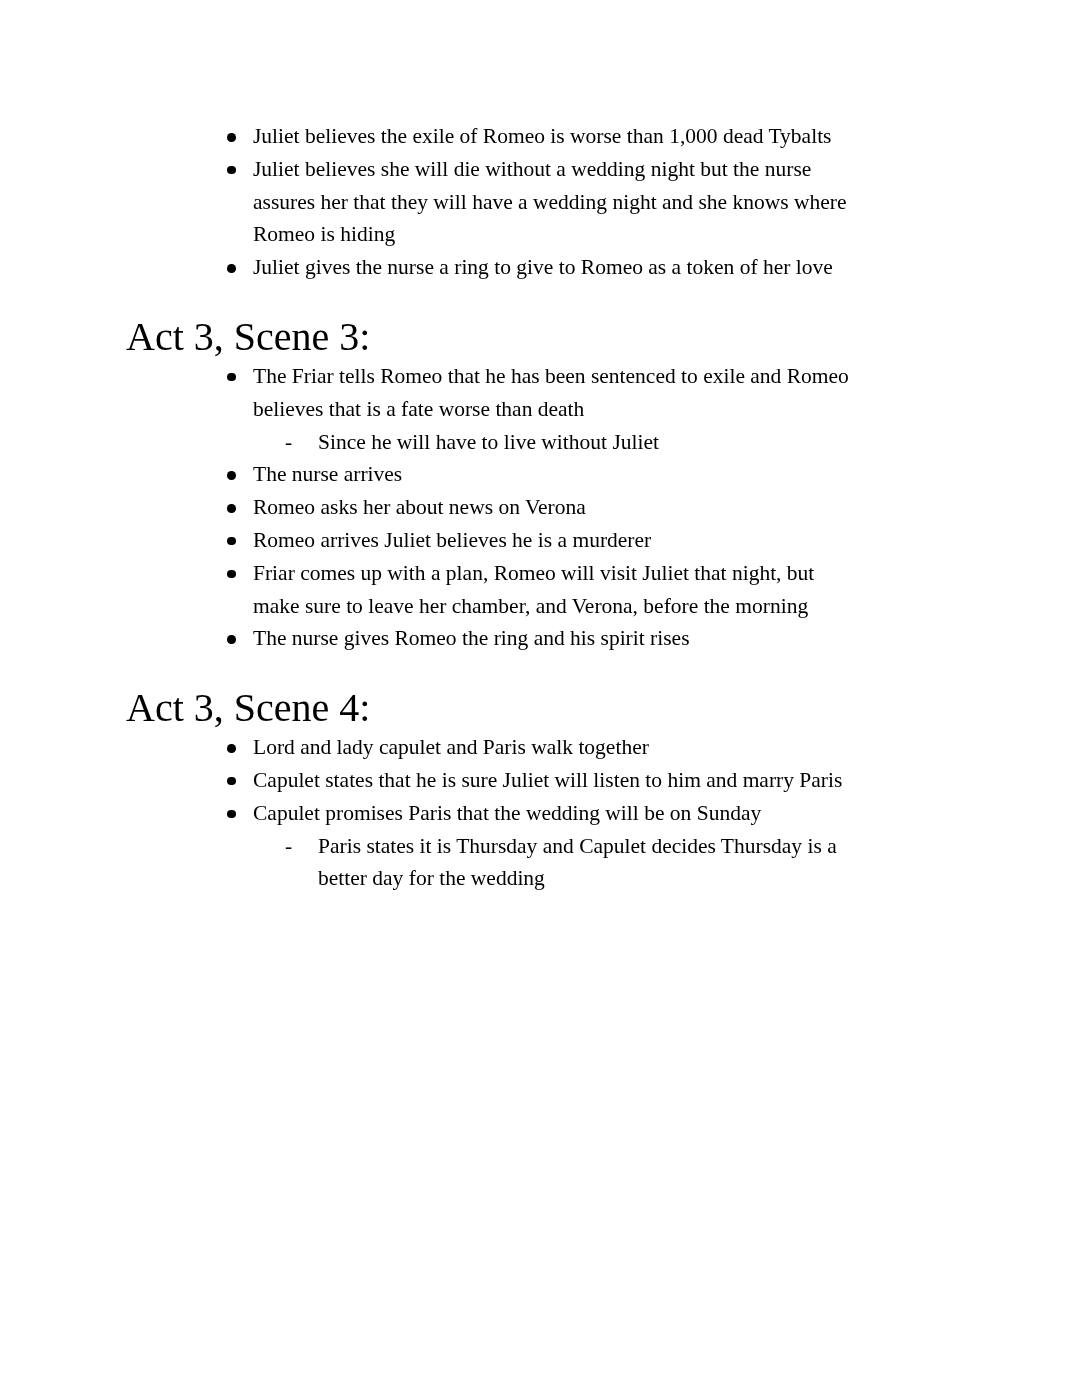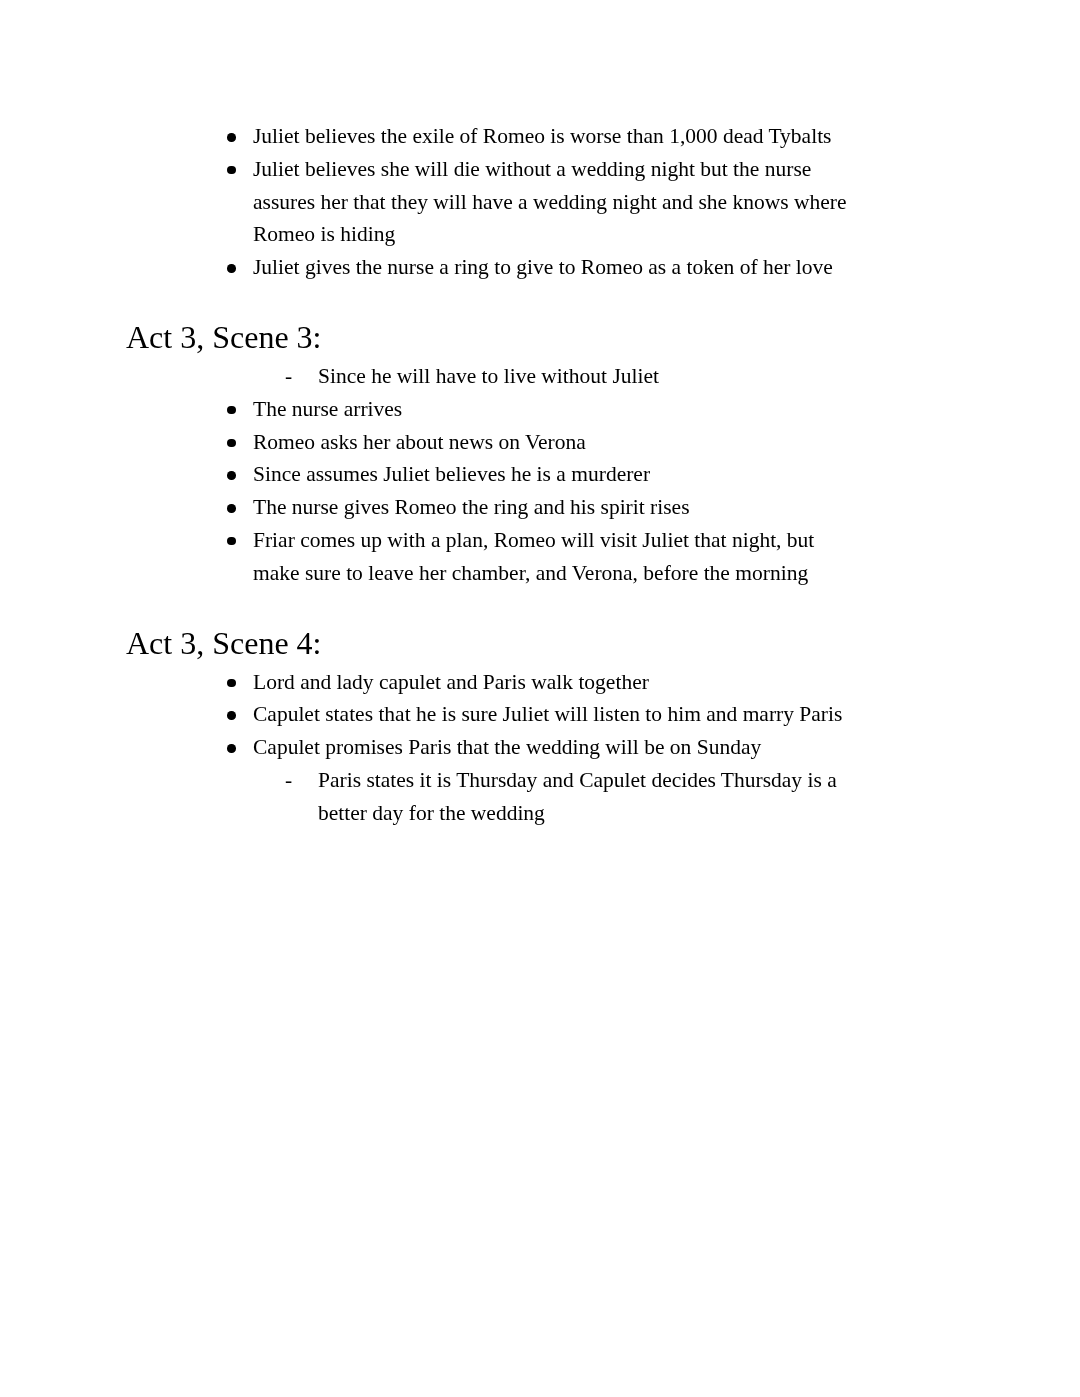--- a/index.html
+++ b/index.html
@@ -13,21 +13,21 @@
     height: 1397px;
     background: #ffffff;
     color: #000000;
     font-family: "Liberation Serif", "DejaVu Serif", serif;
     overflow: hidden;
   }
   .doc {
     padding-top: 120px;
   }
   .section-heading {
-    font-size: 32px;
+    font-size: 40px;
     line-height: 40px;
     font-weight: normal;
     margin: 33px 45px 3px 126px;
   }
   ul.bullet-list {
     list-style: none;
     margin: 0 45px 0 253px;
     padding: 0;
   }
   ul.bullet-list li {
@@ -79,44 +79,49 @@
         <li>
           <span class="bullet-icon"></span>
           <span class="bullet-text">Juliet gives the nurse a ring to give to Romeo as a token of her love</span>
         </li>
       </ul>
     </section>
 
     <section>
       <h2 class="section-heading">Act 3, Scene 3:</h2>
       <ul class="bullet-list">
+        <li>
+          <span class="bullet-icon"></span>
+          <span class="bullet-text">The Friar tells Romeo that he has been sentenced to exile and Romeo
+believes that is a fate worse than death</span>
+        </li>
         <li class="sub">
           <span class="dash-icon">-</span>
           <span class="bullet-text">Since he will have to live without Juliet</span>
         </li>
         <li>
           <span class="bullet-icon"></span>
           <span class="bullet-text">The nurse arrives</span>
         </li>
         <li>
           <span class="bullet-icon"></span>
           <span class="bullet-text">Romeo asks her about news on Verona</span>
         </li>
         <li>
           <span class="bullet-icon"></span>
-          <span class="bullet-text">Since assumes Juliet believes he is a murderer</span>
-        </li>
-        <li>
-          <span class="bullet-icon"></span>
-          <span class="bullet-text">The nurse gives Romeo the ring and his spirit rises</span>
+          <span class="bullet-text">Romeo arrives Juliet believes he is a murderer</span>
         </li>
         <li>
           <span class="bullet-icon"></span>
           <span class="bullet-text">Friar comes up with a plan, Romeo will visit Juliet that night, but
 make sure to leave her chamber, and Verona, before the morning</span>
+        </li>
+        <li>
+          <span class="bullet-icon"></span>
+          <span class="bullet-text">The nurse gives Romeo the ring and his spirit rises</span>
         </li>
       </ul>
     </section>
 
     <section>
       <h2 class="section-heading">Act 3, Scene 4:</h2>
       <ul class="bullet-list">
         <li>
           <span class="bullet-icon"></span>
           <span class="bullet-text">Lord and lady capulet and Paris walk together</span>

